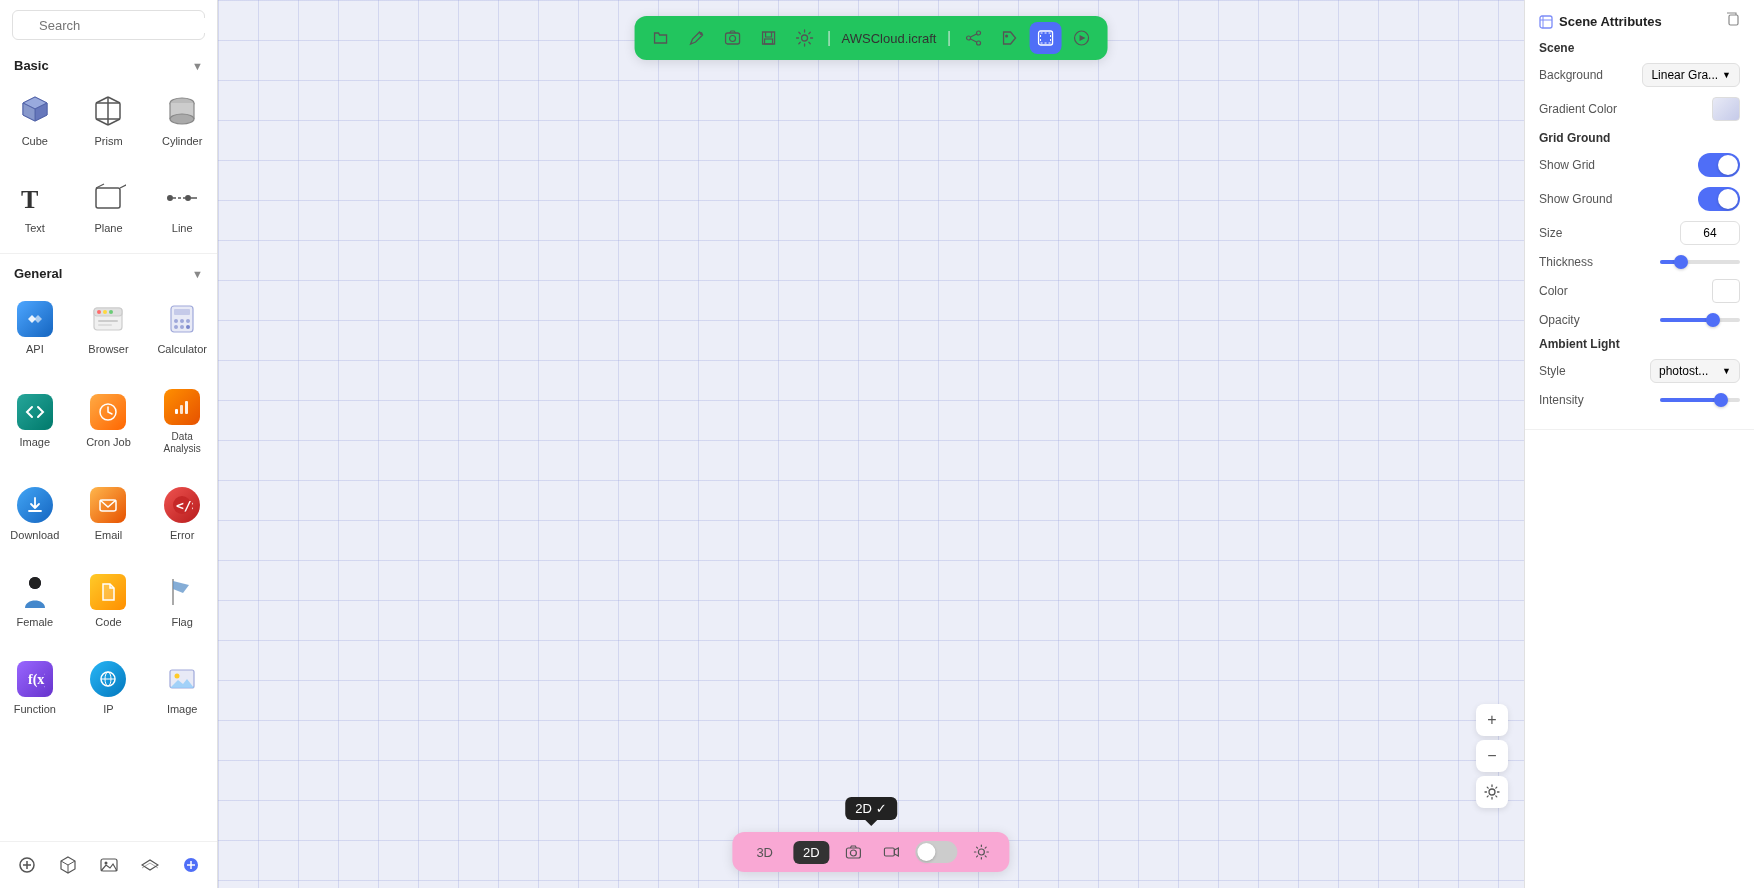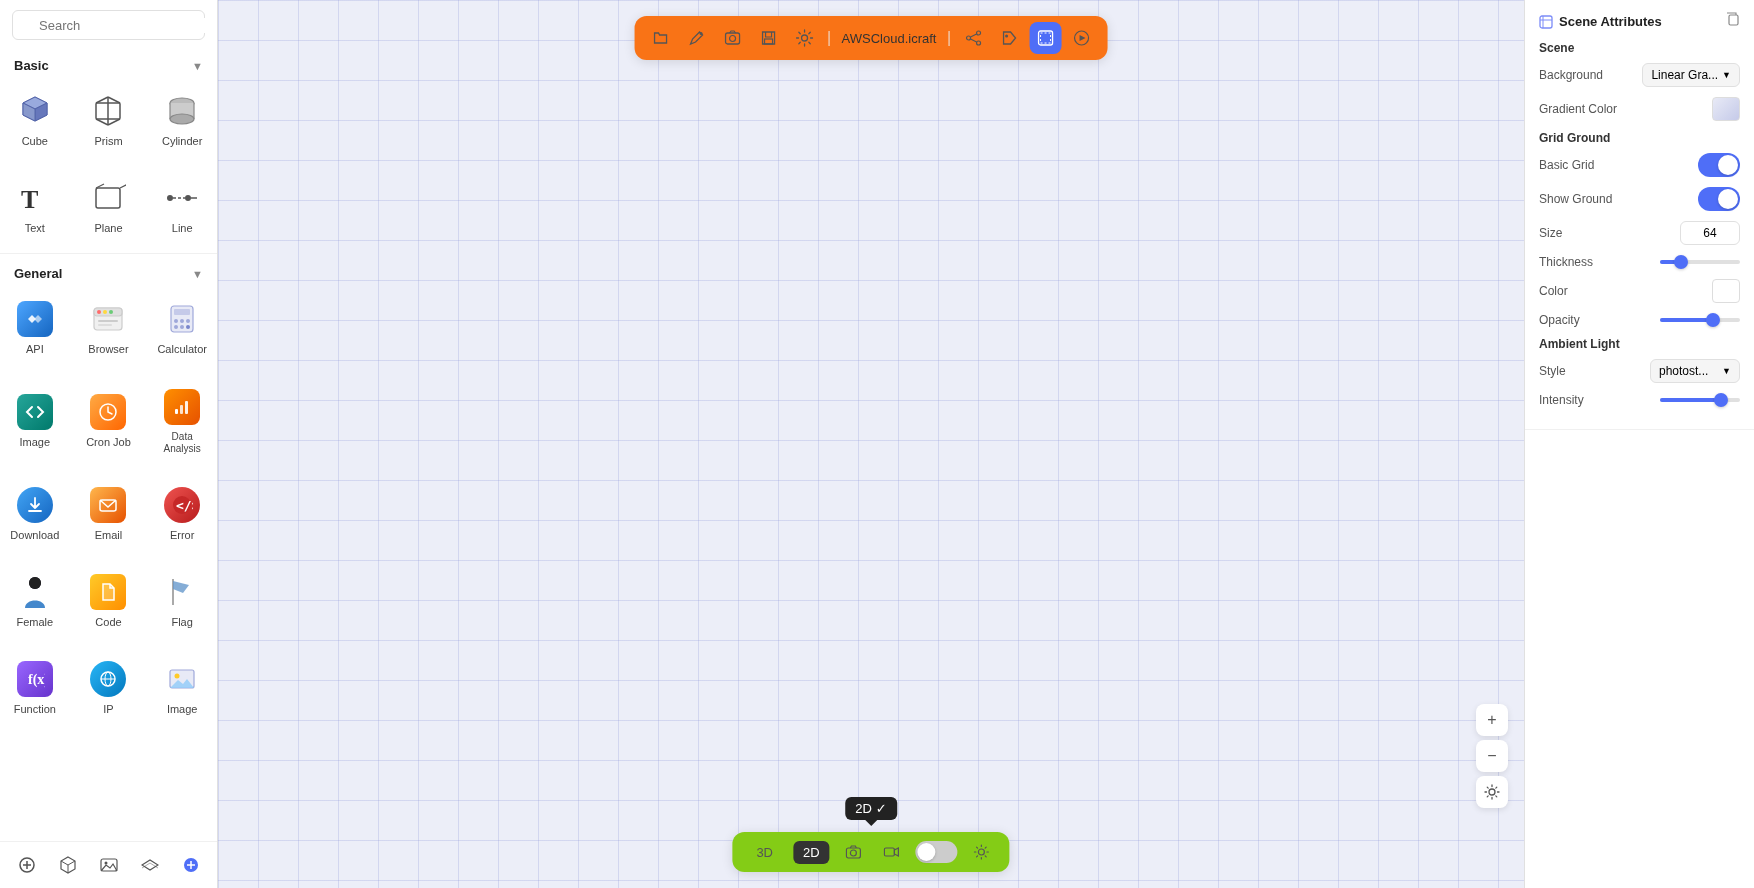--- a/index.html
+++ b/index.html
@@ -142,21 +142,21 @@
         linear-gradient(90deg, rgba(150,160,220,0.3) 1px, transparent 1px);
       background-size: 40px 40px;
     }
 
     
     #top-toolbar {
       position: absolute;
       top: 16px;
       left: 50%;
       transform: translateX(-50%);
-      background: #f97316;
+      background: #22c55e;
       border-radius: 12px;
       box-shadow: 0 2px 12px rgba(0,0,0,0.12);
       display: flex;
       align-items: center;
       padding: 6px 10px;
       gap: 4px;
       z-index: 10;
     }
 
     .toolbar-btn {
@@ -177,21 +177,21 @@
       border-right: 1px solid #eee;
       margin: 0 4px;
     }
 
     
     #bottom-toolbar {
       position: absolute;
       bottom: 16px;
       left: 50%;
       transform: translateX(-50%);
-      background: #84cc16;
+      background: #f9a8d4;
       border-radius: 12px;
       box-shadow: 0 2px 12px rgba(0,0,0,0.12);
       display: flex;
       align-items: center;
       padding: 6px 14px;
       gap: 10px;
       z-index: 10;
     }
 
     .view-btn {
@@ -936,21 +936,21 @@
     </div>
 
     <div class="attr-row">
       <span class="attr-label">Gradient Color</span>
       <div class="attr-color-box" style="background: linear-gradient(135deg, #e8eaf6, #c5cae9);"></div>
     </div>
 
     <div class="attr-section-label">Grid Ground</div>
 
     <div class="attr-row">
-      <span class="attr-label">Basic Grid</span>
+      <span class="attr-label">Show Grid</span>
       <div class="toggle-switch"></div>
     </div>
 
     <div class="attr-row">
       <span class="attr-label">Show Ground</span>
       <div class="toggle-switch"></div>
     </div>
 
     <div class="attr-row">
       <span class="attr-label">Size</span>

